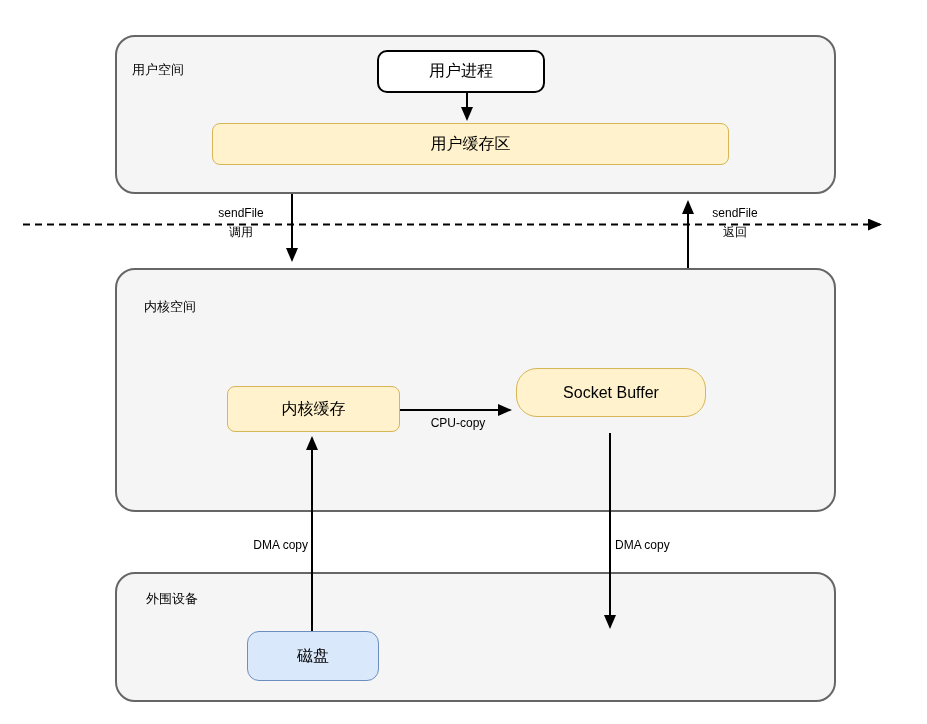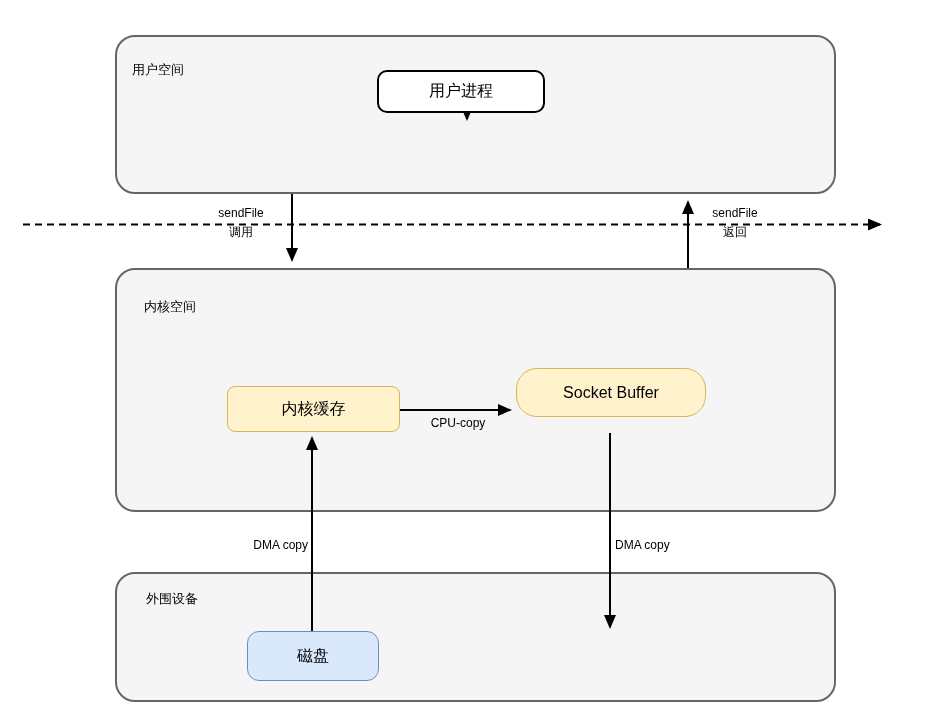--- a/index.html
+++ b/index.html
@@ -95,22 +95,25 @@
     </defs>
     <line x1="467" y1="93" x2="467" y2="119" stroke="#000000" stroke-width="2" marker-end="url(#arrow)"></line>
     <line x1="23" y1="224.5" x2="880" y2="224.5" stroke="#000000" stroke-width="2" stroke-dasharray="7,5" marker-end="url(#arrow)"></line>
     <line x1="292" y1="194" x2="292" y2="260" stroke="#000000" stroke-width="2" marker-end="url(#arrow)"></line>
     <line x1="688" y1="268" x2="688" y2="202" stroke="#000000" stroke-width="2" marker-end="url(#arrow)"></line>
     <line x1="400" y1="410" x2="510" y2="410" stroke="#000000" stroke-width="2" marker-end="url(#arrow)"></line>
     <line x1="312" y1="631" x2="312" y2="438" stroke="#000000" stroke-width="2" marker-end="url(#arrow)"></line>
     <line x1="610" y1="433" x2="610" y2="627" stroke="#000000" stroke-width="2" marker-end="url(#arrow)"></line>
   </svg>
 
-  <div class="node node-process" style="left:377px; top:50px;  width:168px; height:43px;margin-top:20px;">
+  <div class="node node-process" style="left:377px; top:50px;  width:168px; height:43px;">
     <span>用户进程</span>
+  </div>
+  <div class="node node-buffer" style="left:212px; top:123px; width:517px; height:42px;">
+    <span>用户缓存区</span>
   </div>
   <div class="node node-buffer" style="left:227px; top:386px; width:173px; height:46px;">
     <span>内核缓存</span>
   </div>
   <div class="node node-buffer" style="left:516px; top:368px; width:190px; height:49px;border-radius:21px;">
     <span>Socket Buffer</span>
   </div>
   <div class="node node-device" style="left:247px; top:631px; width:132px; height:50px;">
     <span>磁盘</span>
   </div>

